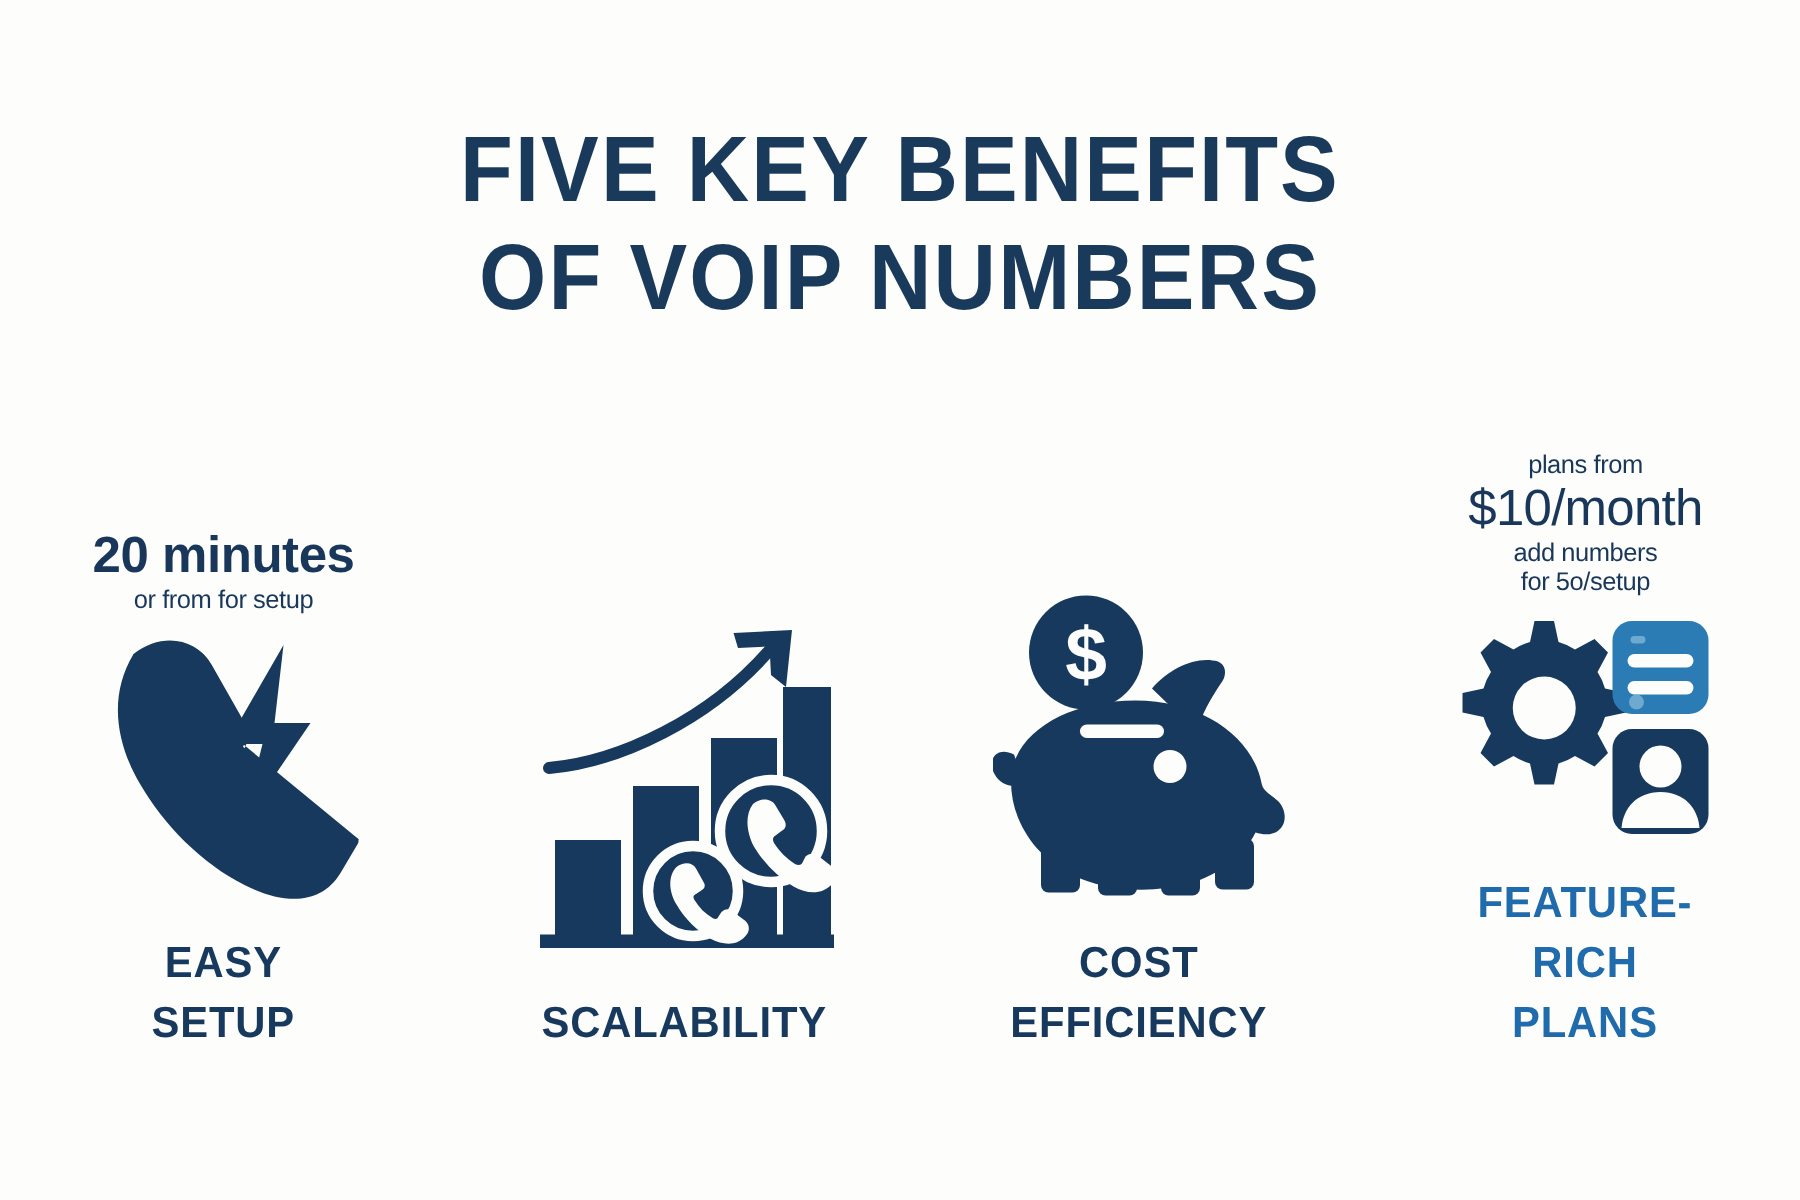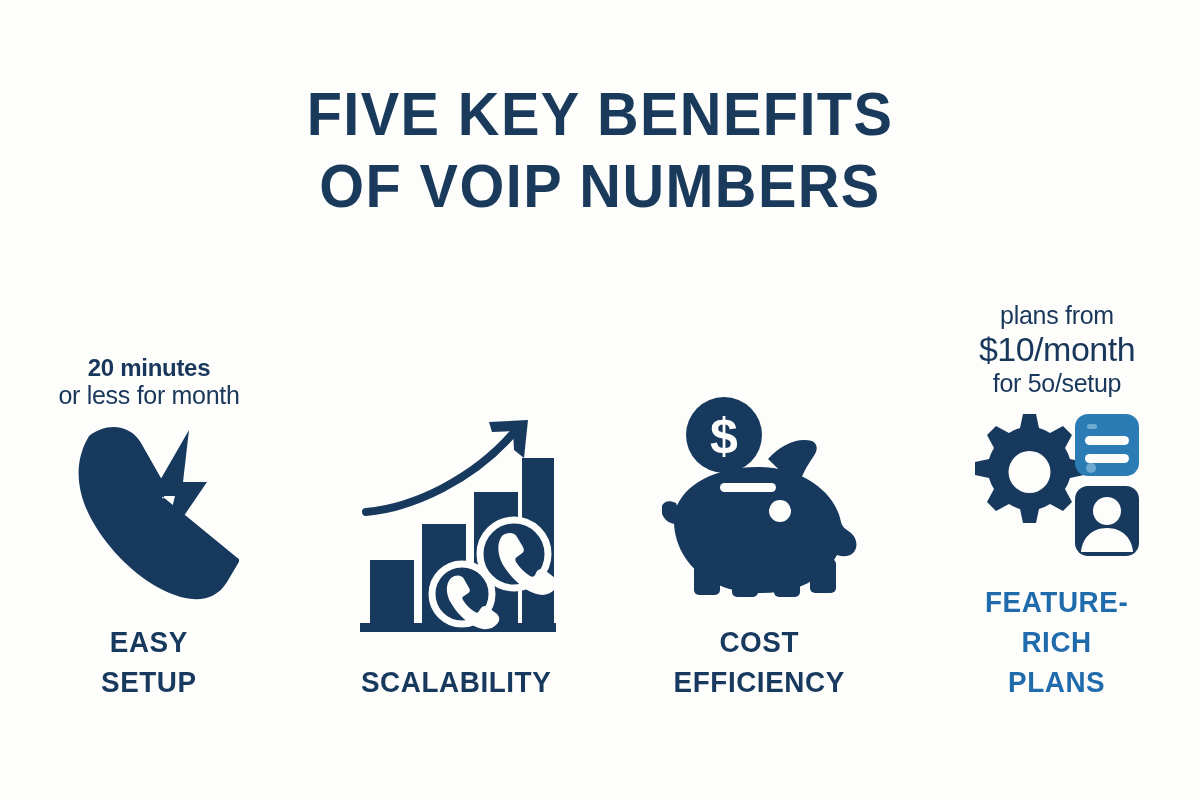--- a/index.html
+++ b/index.html
@@ -67,27 +67,27 @@
   .col-5 { width: 210px; }
 
   .annotation {
     text-align: center;
     color: #18375a;
     line-height: 1.15;
     margin-bottom: 12px;
   }
   .anno-line {
     display: block;
-    font-size: 25px;
+    font-size: 17px;
     letter-spacing: -0.3px;
     white-space: nowrap;
   }
   .anno-line.strong {
     font-weight: bold;
-    font-size: 24px;
+    font-size: 34px;
   }
   .anno-line.big {
     font-weight: normal;
     font-size: 34px;
     letter-spacing: -0.5px;
   }
 
   .icon-wrap {
     display: flex;
     align-items: flex-end;
@@ -115,21 +115,21 @@
   <div class="title-block">
     <div class="title-line">FIVE KEY BENEFITS</div>
     <div class="title-line">OF VOIP NUMBERS</div>
   </div>
 
   <div class="columns">
 
     <div class="col col-1">
       <div class="annotation">
         <span class="anno-line strong">20 minutes</span>
-        <span class="anno-line">or less for month</span>
+        <span class="anno-line">or from for setup</span>
       </div>
       <div class="icon-wrap">
         <svg width="180" height="178" viewBox="0 0 180 178" aria-hidden="true">
 
           <path fill="#17395e" d="M33 18 C52 2 72 7 80 22 L99 58 C105 70 100 78 91 84 L78 93 C72 97 71 103 75 110
                                    C86 131 104 149 125 160 C132 164 138 163 142 157 L151 144 C157 135 165 130 177 136
                                    L177 136 C177 136 177 136 177 136
                                    L177 137 C177 137 177 137 177 137 Z"></path>
 
           <path fill="#17395e" d="M31 15 C50 0 73 5 82 21 L103 58 C110 71 104 81 94 87 L80 96 C74 100 73 105 77 112
@@ -219,20 +219,21 @@
       <div class="label">
         <span>COST</span>
         <span>EFFICIENCY</span>
       </div>
     </div>
 
     <div class="col col-5">
       <div class="annotation">
         <span class="anno-line">plans from</span>
         <span class="anno-line big">$10/month</span>
+        <span class="anno-line">add numbers</span>
         <span class="anno-line">for 5o/setup</span>
       </div>
       <div class="icon-wrap">
         <svg width="172" height="150" viewBox="0 0 172 150" aria-hidden="true">
 
           <g>
             <path fill="#17395e" d="M52 4 l13 0 3 14 a40 40 0 0 1 11 5 l13 -7 9 9 -7 13 a40 40 0 0 1 5 11 l14 3 0 13 -14 3
                                      a40 40 0 0 1 -5 11 l7 13 -9 9 -13 -7 a40 40 0 0 1 -11 5 l-3 14 -13 0 -3 -14
                                      a40 40 0 0 1 -11 -5 l-13 7 -9 -9 7 -13 a40 40 0 0 1 -5 -11 l-14 -3 0 -13 14 -3
                                      a40 40 0 0 1 5 -11 l-7 -13 9 -9 13 7 a40 40 0 0 1 11 -5 z"></path>

